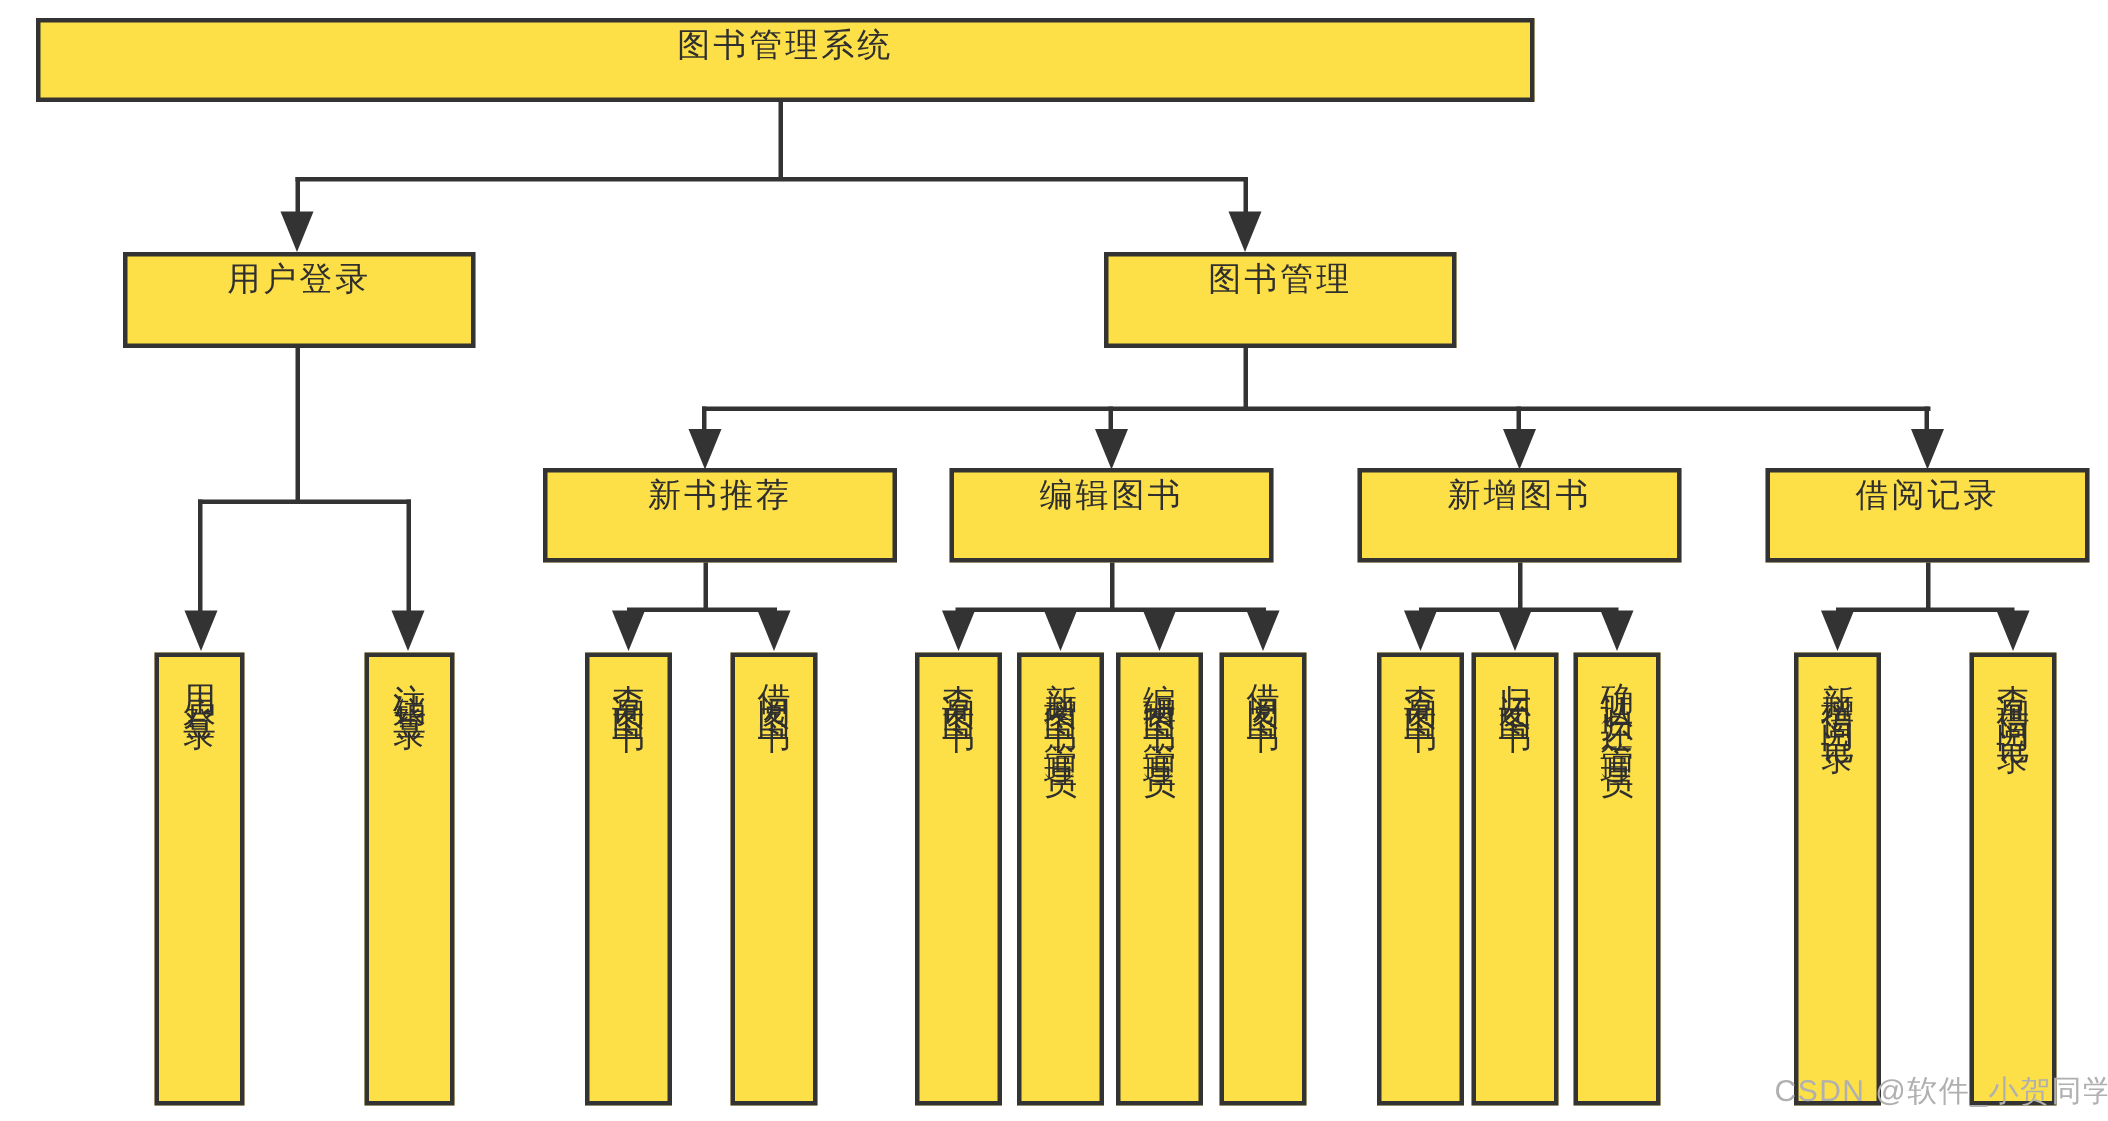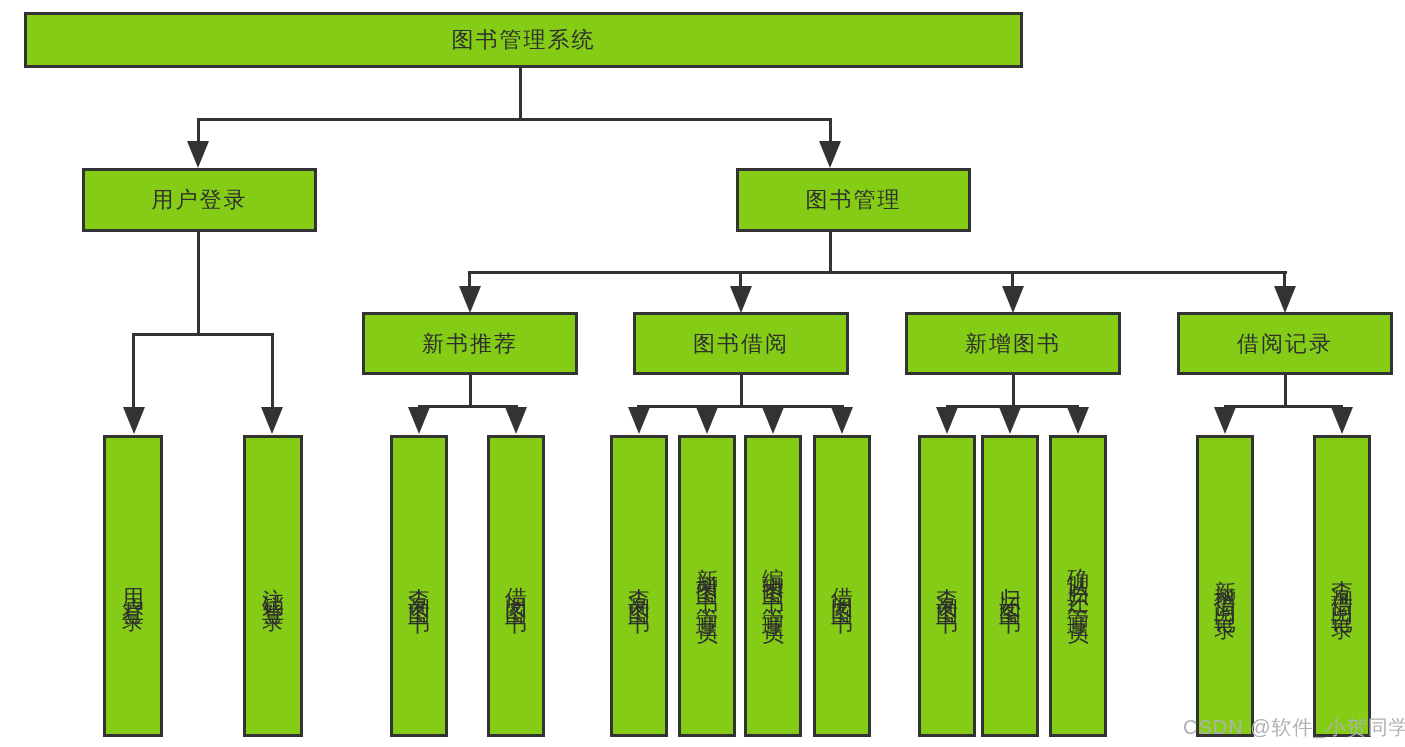--- a/index.html
+++ b/index.html
@@ -13,23 +13,22 @@
     width: 1405px;
     height: 747px;
     background: #ffffff;
     overflow: hidden;
     color: #333333;
   }
   .box {
     position: absolute;
     box-sizing: border-box;
     border: 3px solid #333333;
-    background: #84cc16;
+    background: #fde047;
     display: flex;
-    align-items: center;
     justify-content: center;
   }
   .box .lbl {
     font-size: 22px;
     letter-spacing: 2px;
     color: #2f2f2f;
     white-space: nowrap;
   }
   .box.v .lbl {
     writing-mode: vertical-lr;
@@ -95,25 +94,25 @@
   <div class="hline" style="left:468px; top:271px; width:819px; height:3px;"></div>
   <div class="vline" style="left:468px; top:271px; width:3px; height:17px;"></div>
   <div class="arrow" style="left:459px; top:286px;"></div>
   <div class="vline" style="left:739px; top:271px; width:3px; height:17px;"></div>
   <div class="arrow" style="left:730px; top:286px;"></div>
   <div class="vline" style="left:1011px; top:271px; width:3px; height:17px;"></div>
   <div class="arrow" style="left:1002px; top:286px;"></div>
   <div class="vline" style="left:1283px; top:271px; width:3px; height:17px;"></div>
   <div class="arrow" style="left:1274px; top:286px;"></div>
 
-  <div class="box" style="left:362px; top:312px; width:216px; height:63px;font-family:Liberation Mono, monospace;">
+  <div class="box" style="left:362px; top:312px; width:236px; height:63px;font-family:Liberation Mono, monospace;">
     <span class="lbl">新书推荐</span>
   </div>
   <div class="box" style="left:633px; top:312px; width:216px; height:63px;">
-    <span class="lbl">图书借阅</span>
+    <span class="lbl">编辑图书</span>
   </div>
   <div class="box" style="left:905px; top:312px; width:216px; height:63px;">
     <span class="lbl">新增图书</span>
   </div>
   <div class="box" style="left:1177px; top:312px; width:216px; height:63px;">
     <span class="lbl">借阅记录</span>
   </div>
 
   <div class="vline" style="left:469px; top:375px; width:3px; height:32px;"></div>
   <div class="hline" style="left:418px; top:405px; width:100px; height:3px;"></div>

